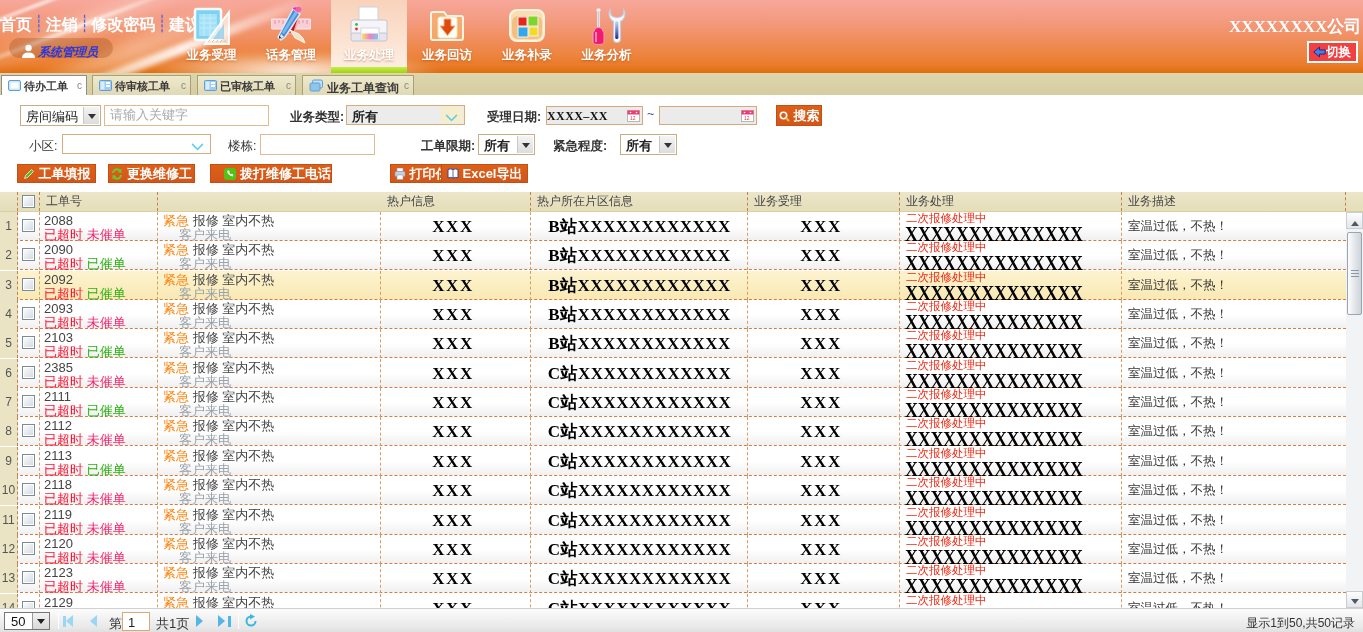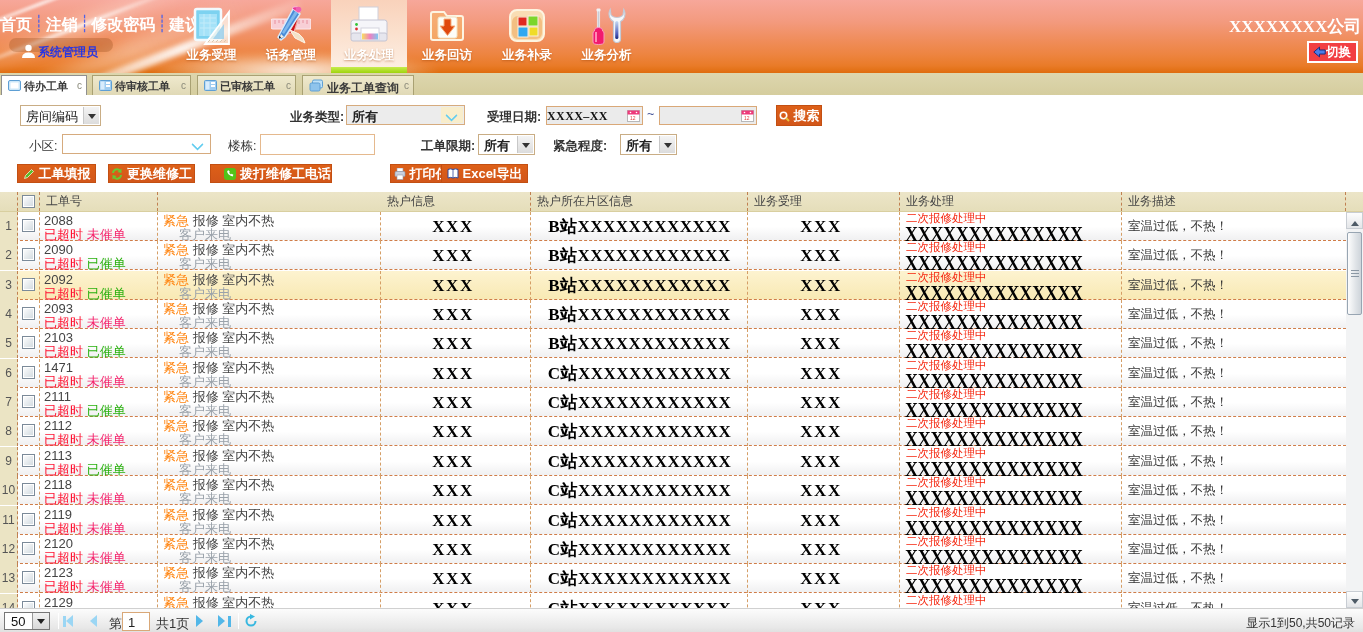--- a/index.html
+++ b/index.html
@@ -4,22 +4,22 @@
 *{margin:0;padding:0;box-sizing:border-box;}
 html,body{width:1363px;height:632px;overflow:hidden;font-family:"Liberation Sans",sans-serif;background:#fff;}
 #stage{position:absolute;left:0;top:0;width:1363px;height:632px;overflow:hidden;}
 
 #header{position:absolute;left:0;top:0;width:1363px;height:73px;overflow:hidden;
  background:linear-gradient(180deg,#f7a79a 0%,#f39a7e 30%,#f08d5b 55%,#ed8440 75%,#e97b28 90%,#df6c0d 100%);}
 #flarebox{position:absolute;left:0;top:0;width:450px;height:73px;overflow:hidden;}
 .bm{position:absolute;transform:rotate(-21deg);}
 #topmenu{position:absolute;left:0px;top:15px;color:#fff;font-size:16px;font-weight:bold;letter-spacing:0;}
 #topmenu .sep{color:#4f62e8;font-weight:normal;margin:0 2px;position:relative;top:-1px;}
-#userpill{position:absolute;left:9px;top:38px;width:104px;height:14px;border-radius:13px;
- background:rgba(146,74,22,0.30);}
+#userpill{position:absolute;left:9px;top:38px;width:104px;height:20px;border-radius:13px;
+ background:rgba(146,74,22,0.30);font-style:italic;}
 #userpill svg{position:absolute;left:12px;top:6px;}
 #userpill span{position:absolute;left:29px;top:6px;font-size:12px;font-weight:bold;color:#2a36e0;}
 .nav{position:absolute;top:0;height:73px;text-align:center;}
 .nav .lbl{position:absolute;left:0;right:0;top:47px;color:#fff;font-size:12.5px;font-weight:bold;text-shadow:0 1px 2px rgba(160,70,10,.5);}
 .nav svg{position:absolute;left:50%;transform:translateX(-50%);top:6px;}
 #nav-sel{background:linear-gradient(180deg,#f9d2bb 0%,#fbe0cd 45%,#fdf0e6 100%);}
 #greenbar{position:absolute;left:331px;top:67px;width:76px;height:6px;background:linear-gradient(180deg,#c6ec4e,#9fd40e);}
 #company{position:absolute;left:1229px;top:15px;color:#fff;font-family:"Liberation Serif",serif;font-weight:bold;font-size:17px;white-space:nowrap;}
 #switchbtn{position:absolute;left:1307px;top:41px;width:51px;height:22px;background:#f23f42;border:2px solid #ffffff;
  color:#fff;font-size:12.5px;font-weight:bold;line-height:18px;text-align:right;padding-right:5px;}
@@ -239,20 +239,21 @@
         <span class="ttxt" style="left:24px;font-size:12px;top:3.5px;">业务工单查询</span>
         <span class="tc">c</span>
       </div>
 </div>
 
 <div id="filters">
  <div class="nsel" style="left:20px;top:10px;width:81px;height:21px;">
         <span class="ntxt" style="font-weight:normal;">房间编码</span>
         <span class="nbtn"></span>
       </div>
+ <div class="tinput" style="left:104px;top:10px;width:165px;height:21px;">请输入关键字</div>
  <div class="flab fbold" style="left:290px;top:14px;">业务类型:</div>
  <div class="combo" style="left:346px;top:10px;width:119px;height:20px;">
         <span class="ctxt">所有</span>
         <span class="cv"></span>
       </div>
  <div class="flab fbold" style="left:487px;top:14px;">受理日期:</div>
  <div class="dinput" style="left:546px;top:11px;width:97px;height:19px;">
    <span class="dx">XXXX–XX</span>
    <svg width="13" height="12" viewBox="0 0 13 12">
           <rect x=".5" y=".5" width="12" height="11" fill="#fff" stroke="#b8b8b8"></rect>
@@ -471,21 +472,21 @@
           <span class="proc1">二次报修处理中</span>
           <span class="proc2 serif">XXXXXXXXXXXXXX</span>
         </span>
  <span class="desc">室温过低，不热！</span>
 </div>
 <div class="grow" style="top:147px;">
  <span class="rn">6</span>
         <span class="cbx"></span>
  <span class="cell" style="left:18px;width:22px;"></span>
  <span class="cell" style="left:40px;width:118px;">
-          <span class="l1 dk" style="left:4px;">1471</span>
+          <span class="l1 dk" style="left:4px;">2385</span>
           <span class="l2" style="left:4px;"><span class="red">已超时</span> <span class="pink">未催单</span></span>
         </span>
  <span class="cell" style="left:158px;width:223px;">
           <span class="l1" style="left:5px;"><span class="org">紧急</span> <span class="dk">报修 室内不热</span></span>
           <span class="l2 gry" style="left:5px;">客户来电</span>
         </span>
  <span class="cell" style="left:381px;width:150px;">
           <span class="xc serif" style="left:0;width:144px;letter-spacing:1.5px;">XXX</span>
         </span>
  <span class="cell" style="left:531px;width:217px;">

